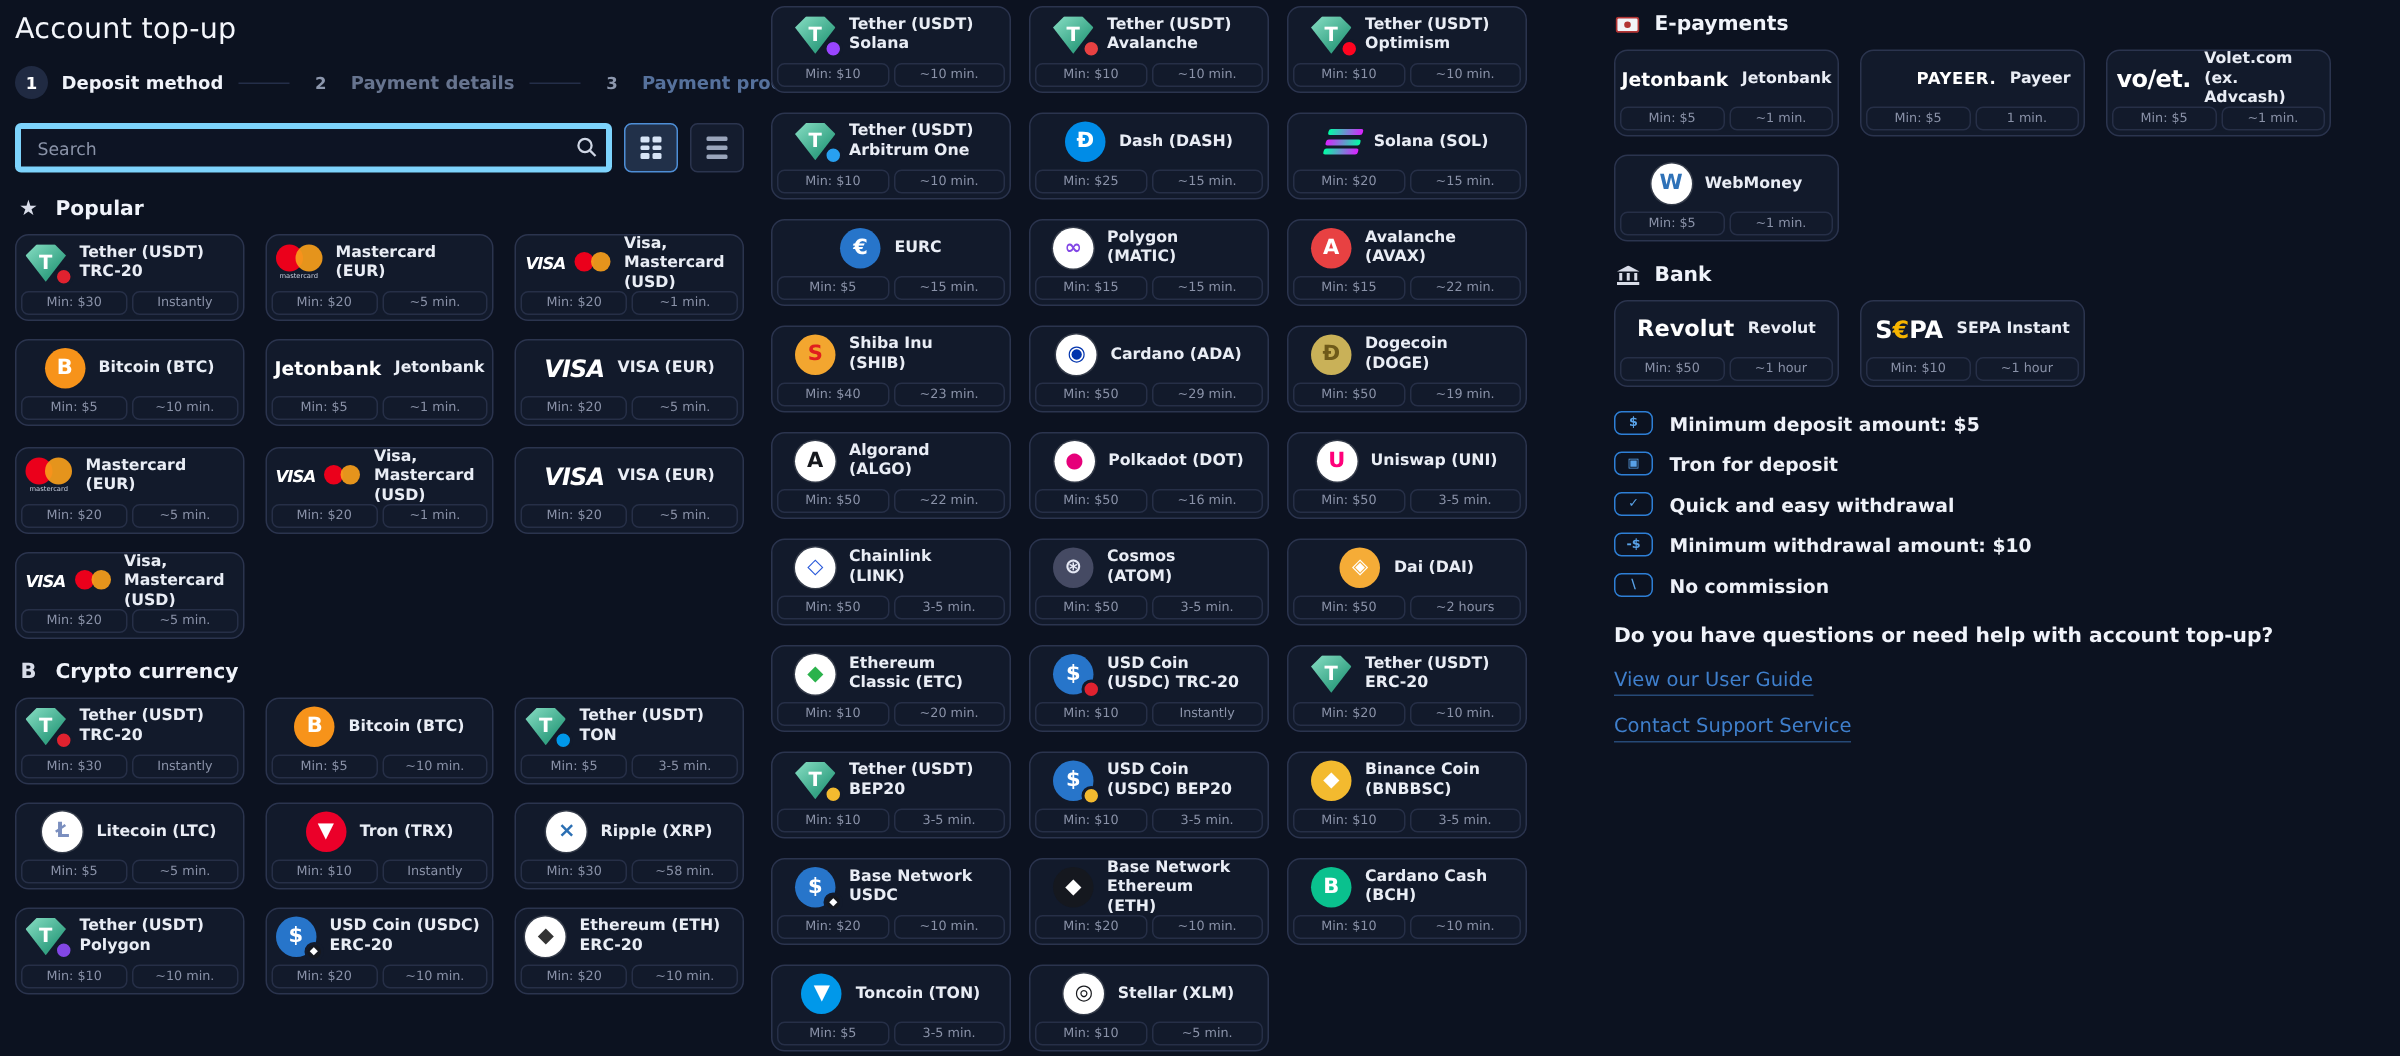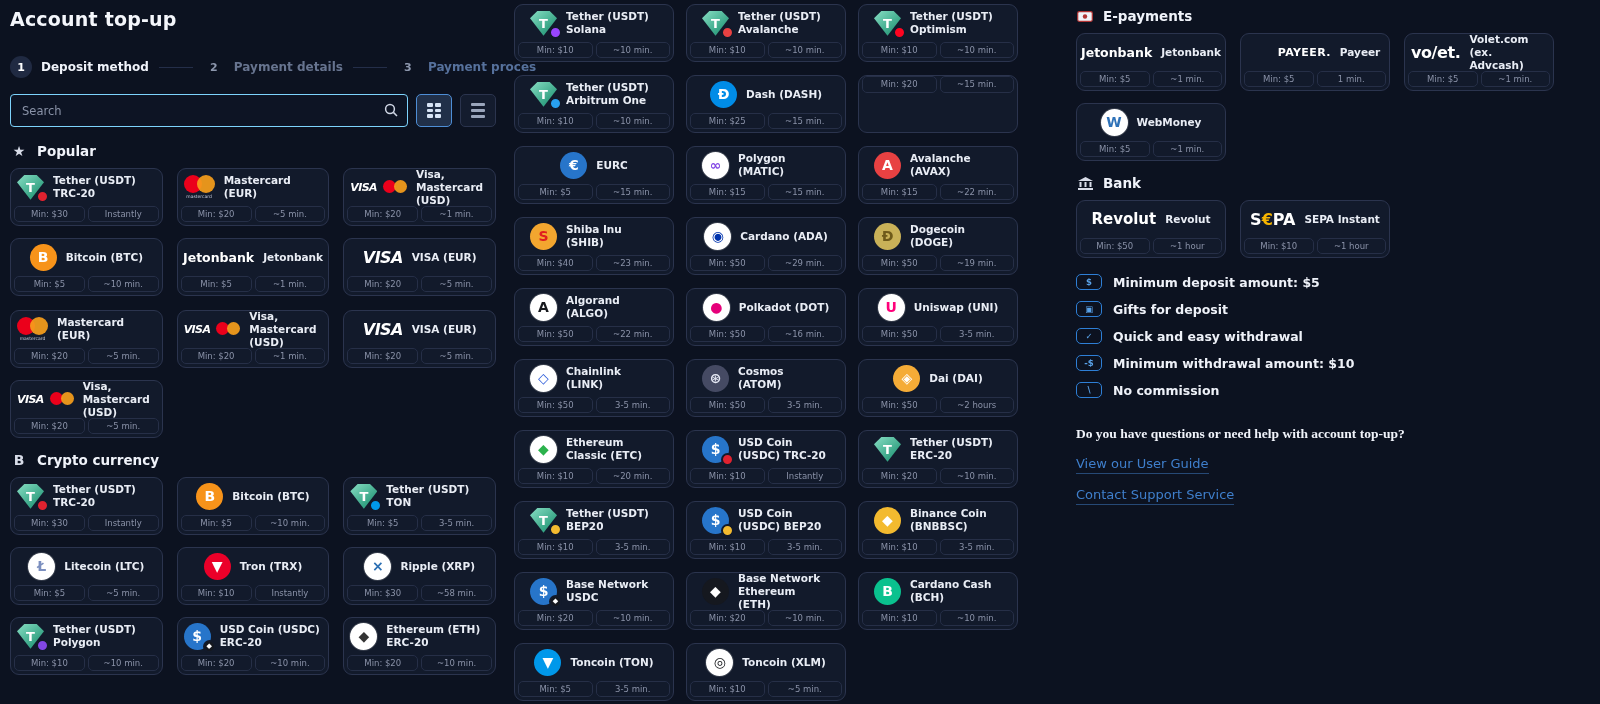--- a/index.html
+++ b/index.html
@@ -3,37 +3,37 @@
 <meta charset="utf-8">
 <style>
   * { margin:0; padding:0; box-sizing:border-box; }
   html,body { width:1600px; height:704px; overflow:hidden; }
   body { background:#0c1220; font-family:"DejaVu Sans","Liberation Sans",sans-serif; color:#e9edf5; }
   .layout { display:flex; width:1600px; height:704px; }
   .col-left  { width:502px; padding:6px 6px 0 10px; }
   .col-mid   { width:520px; padding:4px 4px 0 12px; }
   .col-right { width:578px; padding:6px 10px 12px 54px; }
 
-  h1.page-title { font-size:19px; font-weight:700; letter-spacing:.2px; margin:2px 0 26px; color:#f4f6fb; }
+  h1.page-title { font-size:19px; font-weight:400; letter-spacing:.2px; margin:2px 0 14px; color:#f4f6fb; }
 
   
   .stepper { display:flex; align-items:center; gap:10px; margin-bottom:16px; }
   .step { display:flex; align-items:center; gap:9px; white-space:nowrap; }
   .step-num { width:22px; height:22px; border-radius:50%; display:flex; align-items:center; justify-content:center;
               font-size:11px; font-weight:700; color:#8d97ad; }
   .step.active .step-num { background:#202a42; color:#fff; }
   .step-label { font-size:12px; font-weight:600; color:#67748f; }
   .step.active .step-label { color:#f0f3fa; font-weight:700; }
   .step.s3 .step-label { color:#56719c; }
   .step-line { flex:1; min-width:34px; height:1px; background:#242e49; }
 
   
   .search-row { display:flex; gap:8px; margin-bottom:16px; }
   .search-wrap { position:relative; flex:1; }
-  .search-input { width:100%; height:33px; background:#0d1424; border:1px solid #7dd3fc; border-radius:4px;
+  .search-input { width:100%; height:33px; background:#0d1424; border:4px solid #7dd3fc; border-radius:4px;
                   color:#dfe4ee; font-size:11.5px; padding:0 32px 0 11px; outline:none; font-family:inherit; }
   .search-input::placeholder { color:#8a93a8; }
   .search-ic { position:absolute; right:10px; top:9px; }
   .view-btn { width:36px; height:33px; border-radius:5px; border:1px solid #2b344e; background:#141c2e;
               display:flex; align-items:center; justify-content:center; cursor:pointer; }
   .view-btn.active { background:#213049; border-color:#4e8ed6; }
   .ico-grid { display:grid; grid-template-columns:6px 6px; grid-auto-rows:3.5px; gap:2px; }
   .ico-grid i { background:#d7e4f6; border-radius:1px; }
   .ico-list { display:grid; grid-auto-rows:3px; gap:3px; }
   .ico-list i { width:14px; background:#9aa5bb; border-radius:1px; }
@@ -85,21 +85,21 @@
   .b-revolut { font-size:15px; }
   .b-sepa { font-size:16px; }
   .b-sepa .eur { color:#f7b500; font-weight:800; }
 
   
   .feature-list { margin:16px 0 2px; display:flex; flex-direction:column; gap:11px; }
   .feature { display:flex; align-items:center; gap:11px; }
   .f-ic { width:26px; height:16px; border:1.5px solid #2e7fd6; border-radius:5px; color:#59a2e8;
           display:flex; align-items:center; justify-content:center; font-size:8.5px; font-weight:700; flex:none; }
   .f-text { font-size:12.5px; font-weight:600; color:#eef1f8; }
-  .help-head { margin-top:27px; font-size:13.5px; font-weight:700; line-height:1.35; max-width:440px; color:#f0f3fa;font-family:Liberation Serif, serif; }
+  .help-head { margin-top:17px; font-size:13.5px; font-weight:700; line-height:1.35; max-width:440px; color:#f0f3fa; }
   .help-link { display:table; margin-top:13px; font-size:13px; color:#3f7fcc; text-decoration:none;
                border-bottom:1px solid rgba(63,127,204,.5); padding-bottom:2px; cursor:pointer; }
 
   svg { display:block; }
 </style>
 </head>
 <body>
 
 <div class="layout">
 
@@ -483,20 +483,30 @@
               <span class="ic" style="background: rgb(0, 140, 231); color: rgb(255, 255, 255);">Ð</span>
             </span>
             <div class="card-name">Dash (DASH)</div>
           </div>
           <div class="card-foot">
             <span class="foot-cell">Min: $25</span>
             <span class="foot-cell">~15 min.</span>
           </div>
         </div>
         <div class="method-card">
+          <div class="card-top">
+            <span class="m-icon">
+              <span class="sol">
+                <i></i>
+                <i></i>
+                <i></i>
+              </span>
+            </span>
+            <div class="card-name">Solana (SOL)</div>
+          </div>
           <div class="card-foot">
             <span class="foot-cell">Min: $20</span>
             <span class="foot-cell">~15 min.</span>
           </div>
         </div>
         <div class="method-card">
           <div class="card-top">
             <span class="m-icon">
               <span class="ic" style="background: rgb(39, 117, 202); color: rgb(255, 255, 255);">€</span>
             </span>
@@ -761,21 +771,21 @@
           <div class="card-foot">
             <span class="foot-cell">Min: $5</span>
             <span class="foot-cell">3-5 min.</span>
           </div>
         </div>
         <div class="method-card">
           <div class="card-top">
             <span class="m-icon">
               <span class="ic" style="background: rgb(255, 255, 255); color: rgb(20, 22, 26); box-shadow: rgba(255, 255, 255, 0.15) 0px 0px 0px 1px;">◎</span>
             </span>
-            <div class="card-name">Toncoin (XLM)</div>
+            <div class="card-name">Stellar (XLM)</div>
           </div>
           <div class="card-foot">
             <span class="foot-cell">Min: $10</span>
             <span class="foot-cell">~5 min.</span>
           </div>
         </div>
       </div>
   </div>
 
   <div class="col-right">
@@ -878,21 +888,21 @@
         </div>
       </div>
 
     <div class="feature-list">
         <div class="feature">
           <span class="f-ic">$</span>
           <span class="f-text">Minimum deposit amount: $5</span>
         </div>
         <div class="feature">
           <span class="f-ic">▣</span>
-          <span class="f-text">Gifts for deposit</span>
+          <span class="f-text">Tron for deposit</span>
         </div>
         <div class="feature">
           <span class="f-ic">✓</span>
           <span class="f-text">Quick and easy withdrawal</span>
         </div>
         <div class="feature">
           <span class="f-ic">-$</span>
           <span class="f-text">Minimum withdrawal amount: $10</span>
         </div>
         <div class="feature">

